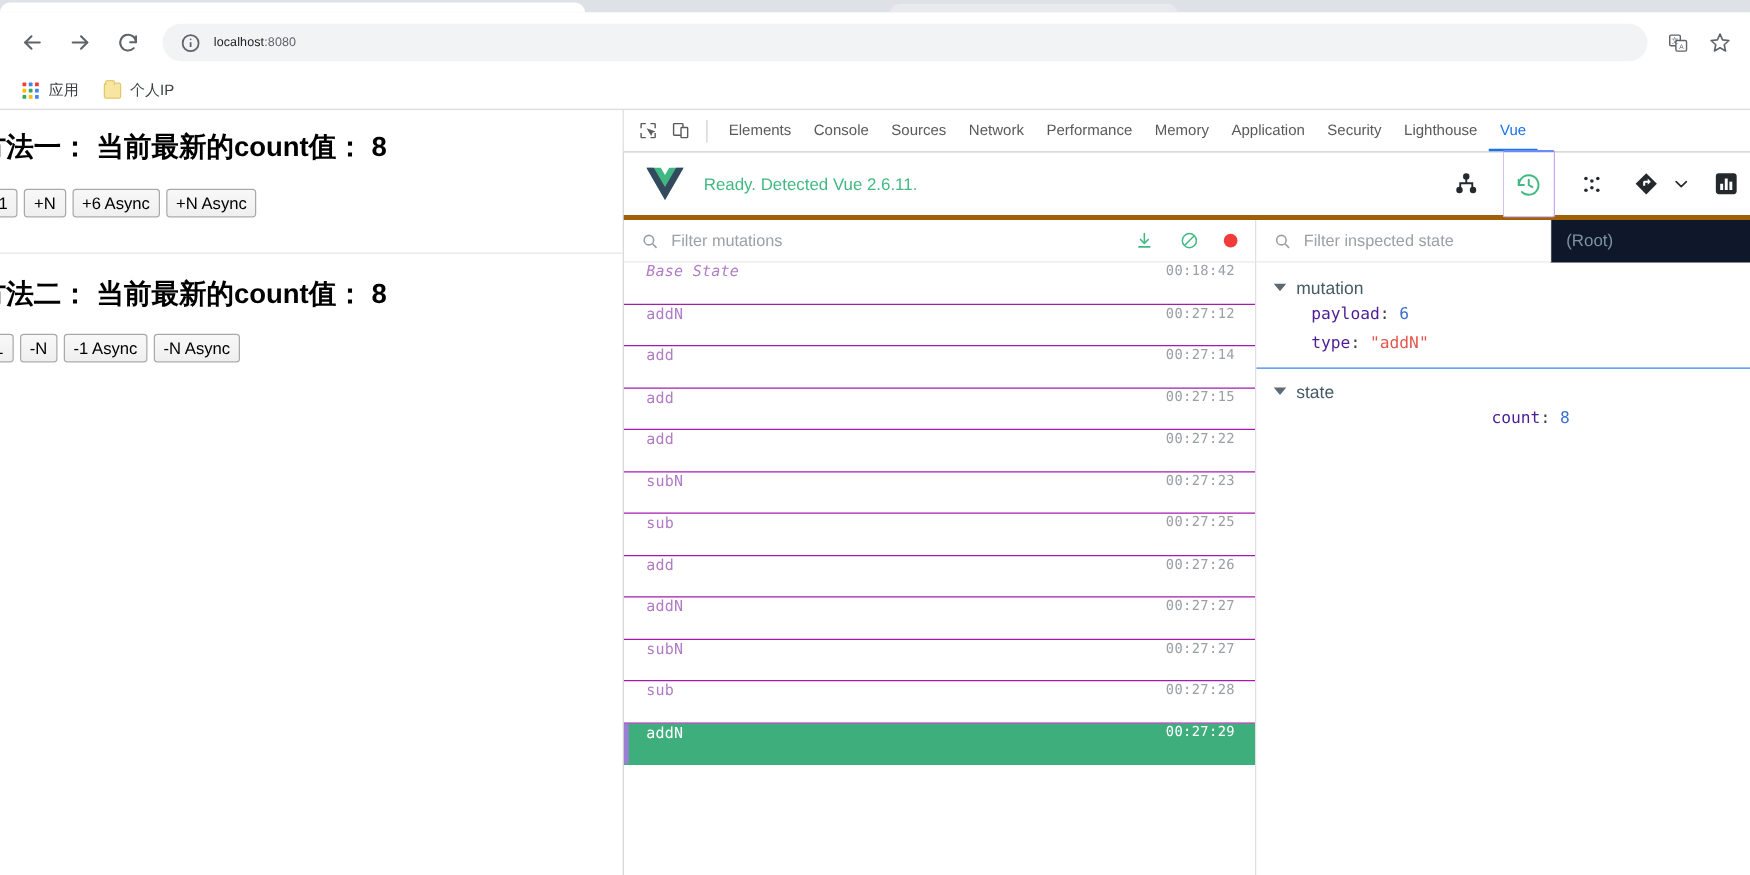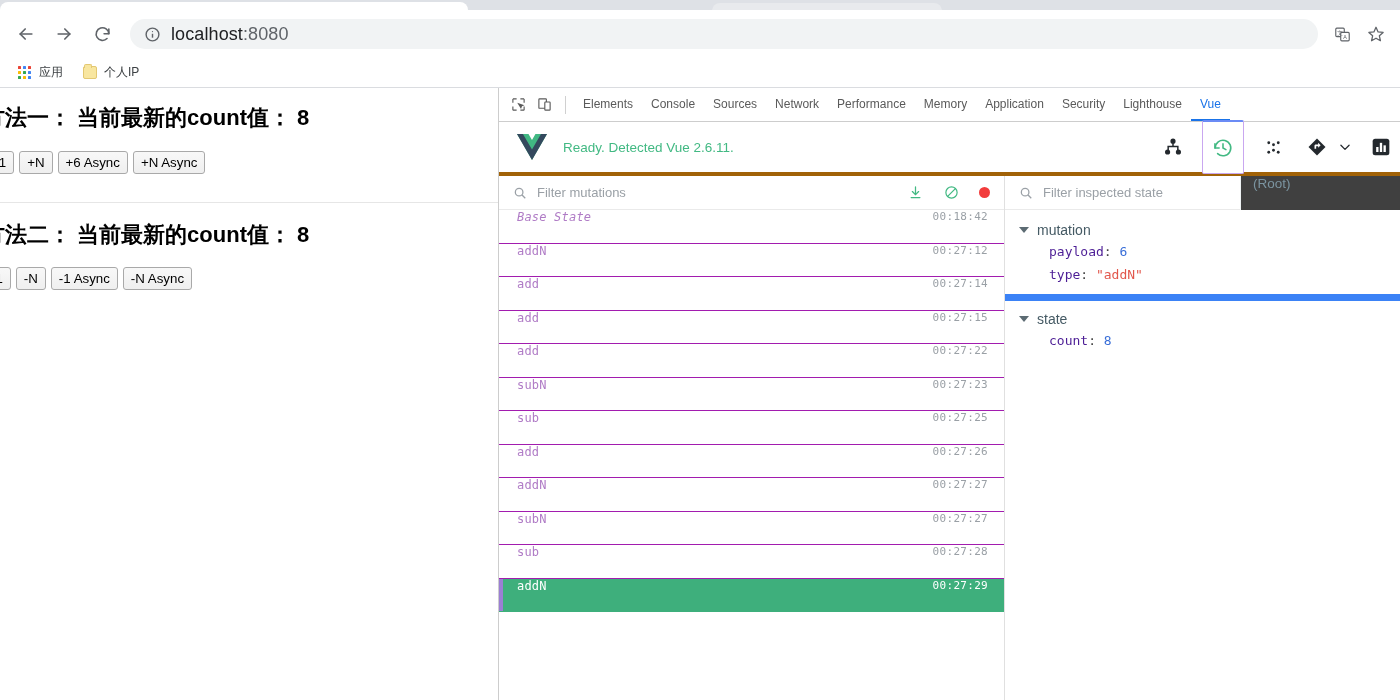--- a/index.html
+++ b/index.html
@@ -62,21 +62,21 @@
     margin-right: 10px;
     max-width: 1270px;
   }
   .omnibox .info-icon {
     width: 17px; height: 17px;
     margin-right: 10px;
     flex-shrink: 0;
     color: #5f6368;
   }
   .omnibox .url {
-    font-size: 18px;
+    font-size: 10px;
     color: #202124;
     letter-spacing: 0.1px;
     white-space: nowrap;
   }
   .omnibox .url .host { color: #202124; }
   .omnibox .url .port { color: #5f6368; }
   .tb-right { display: flex; align-items: center; gap: 6px; margin-left: auto; }
   .tb-icon {
     width: 28px; height: 28px;
     display: flex; align-items: center; justify-content: center;
@@ -285,26 +285,26 @@
     font-size: 13px;
     color: #9aa0a6;
     flex: 1;
     white-space: nowrap;
   }
   .fb-actions { display: flex; align-items: center; gap: 20px; margin-left: auto; }
   .fb-ico { width: 16px; height: 16px; display: flex; align-items: center; justify-content: center; color: #42b983; }
   .rec-dot { width: 11px; height: 11px; border-radius: 50%; background: #f23c3c; }
 
   .root-select {
-    background: #404040;
+    background: #0f172a;
     border-left: 1px solid #eef2f4;
     height: 34px;
     min-width: 160px;
     display: flex;
-    align-items: flex-start;
+    align-items: center;
     padding: 0 12px;
     margin-left: 10px;
     margin-right: -14px;
     flex: 0 0 auto;
     width: 160px;
   }
   .root-select span { font-size: 13.5px; color: #7b94a0; }
 
   .mut-list { flex: 1; overflow: hidden; }
   .mut-row {
@@ -339,21 +339,21 @@
   .mut-row.selected:before {
     content: "";
     position: absolute;
     left: 0; top: 0; bottom: 0;
     width: 4px;
     background: #9b7fd4;
   }
 
   .state-body { flex: 1; overflow: hidden; padding-top: 6px; }
   .state-group { padding: 4px 0 8px 0; }
-  .state-group + .state-group { border-top: 7px solid #3b82f6; padding-top: 8px; }
+  .state-group + .state-group { border-top: 1px solid #3b82f6; padding-top: 8px; text-align: center; }
   .group-head {
     display: flex;
     align-items: center;
     gap: 8px;
     padding: 2px 0 2px 14px;
     font-size: 14px;
     color: #455a64;
   }
   .caret {
     width: 0; height: 0;

